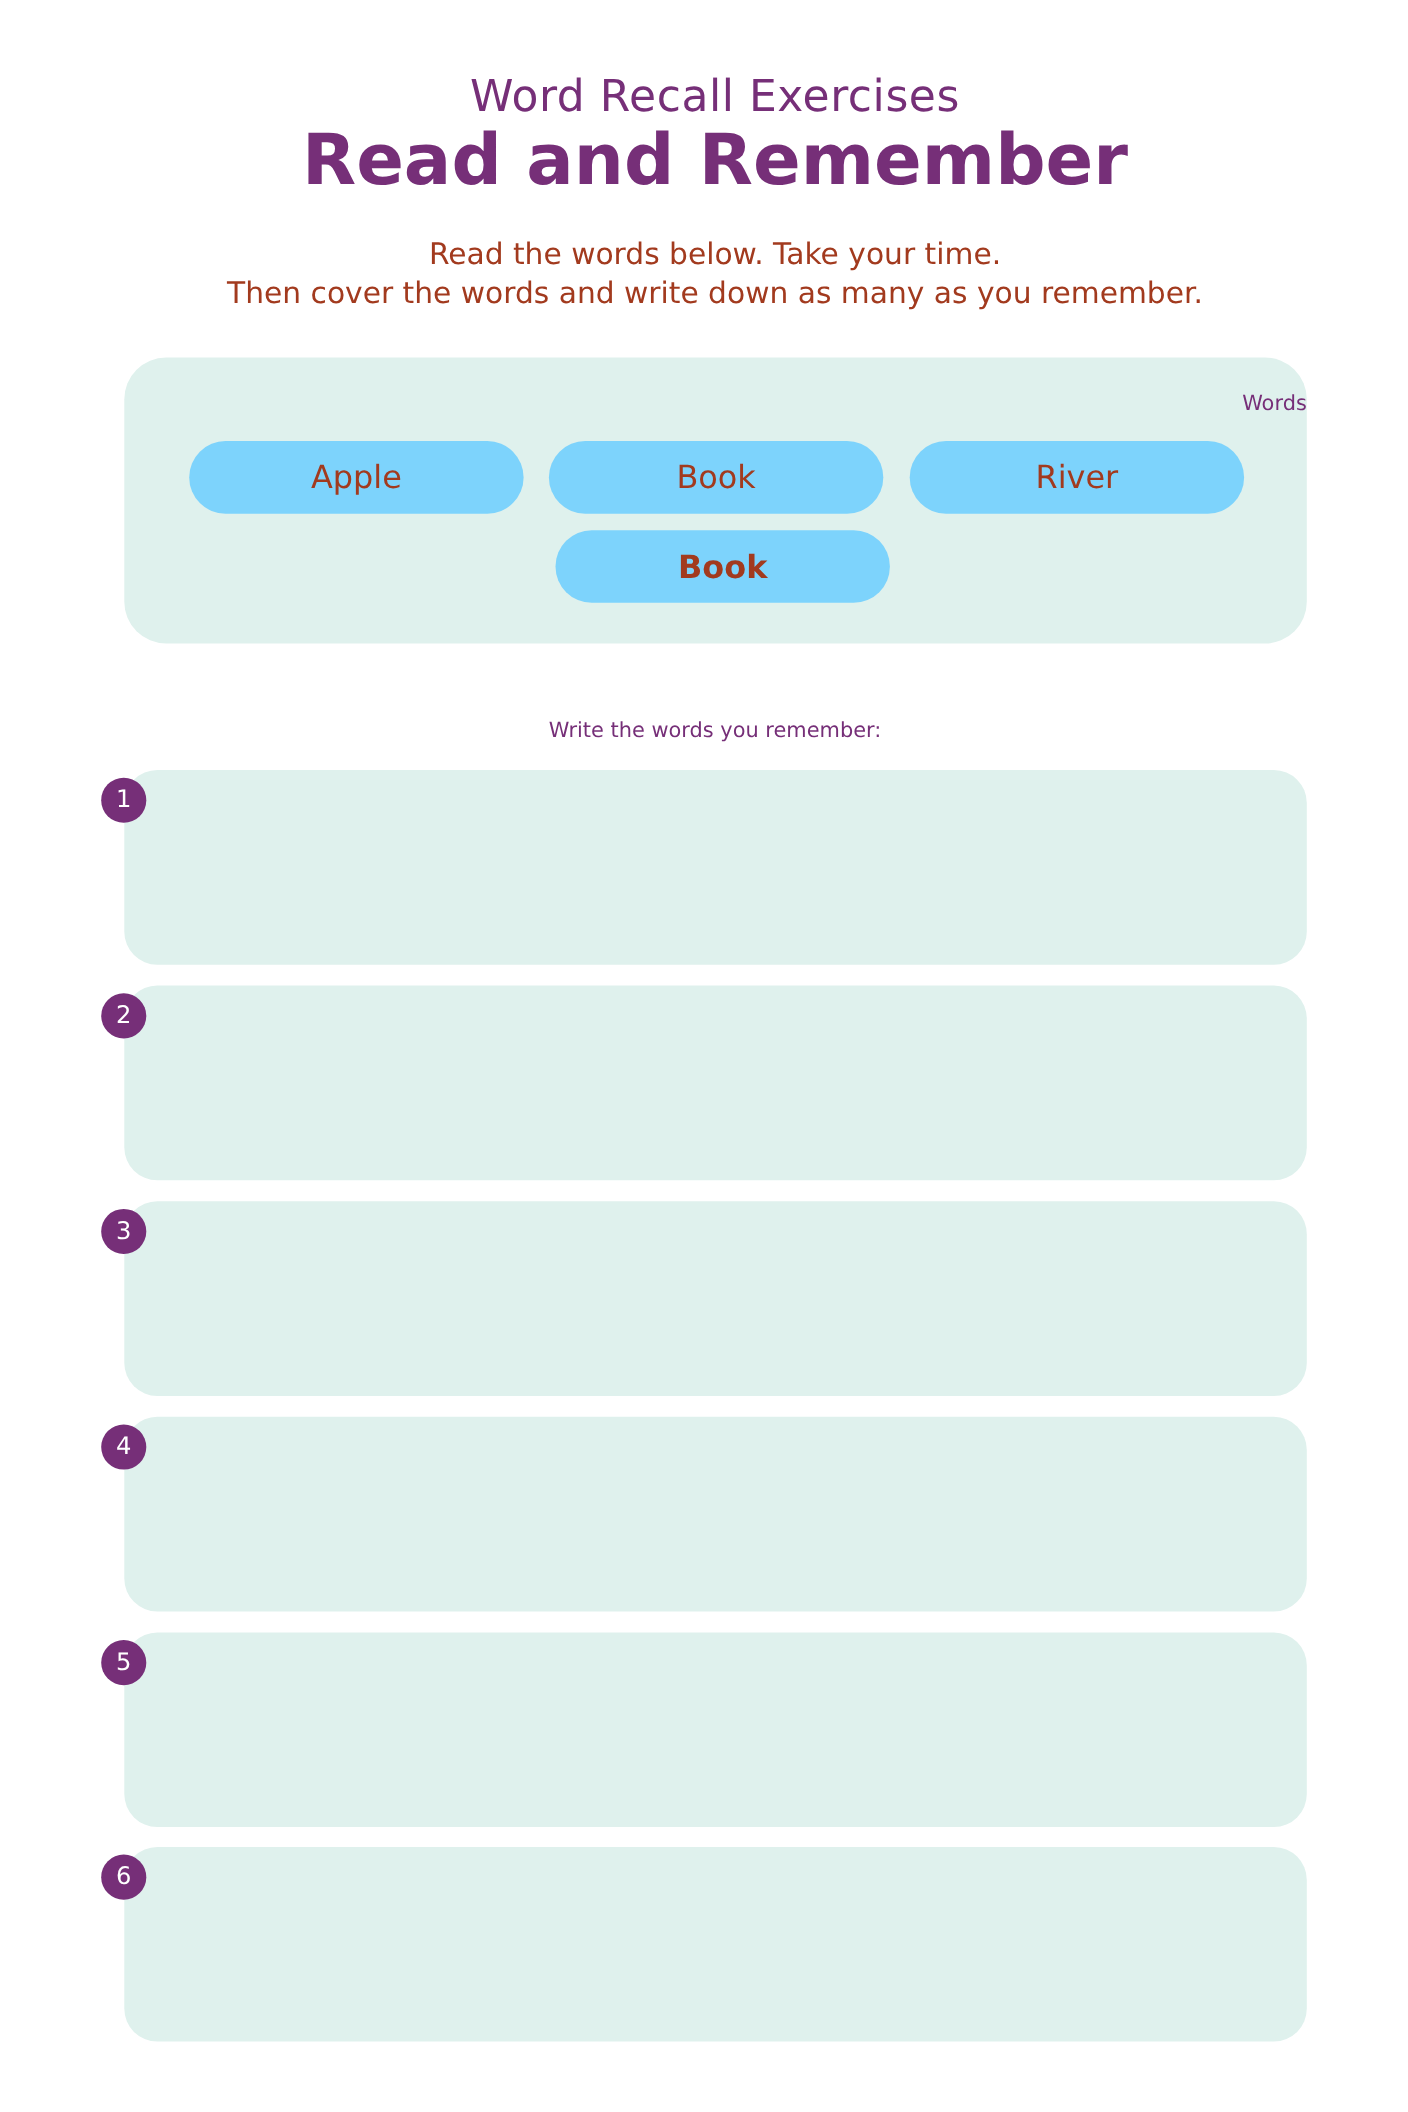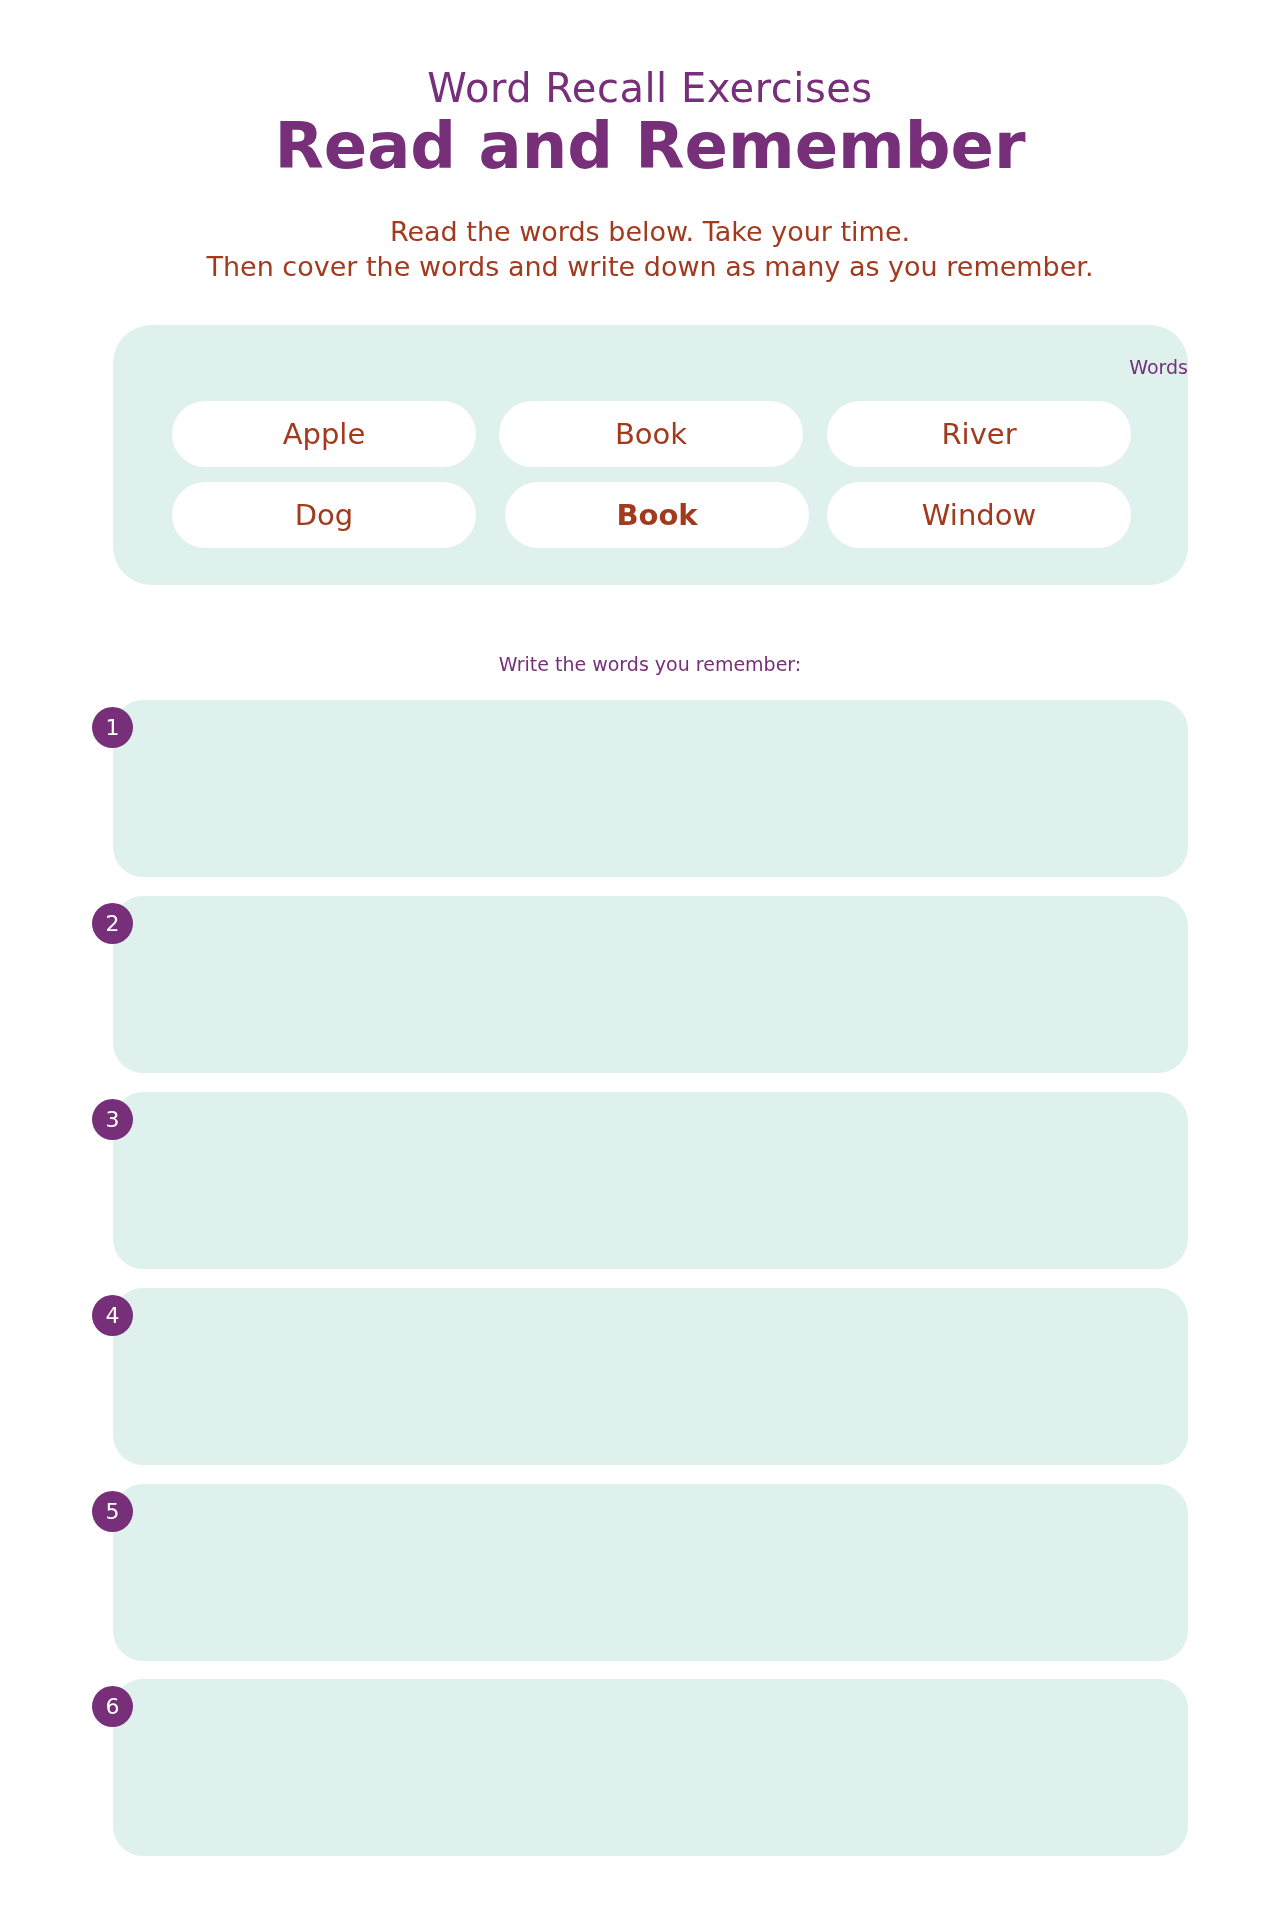--- a/index.html
+++ b/index.html
@@ -69,21 +69,21 @@
       top: 30px;
       text-align: right;
       font-size: 19px;
       line-height: 24px;
       color: #762f78;
     }
     .chip {
       position: absolute;
       width: 304px;
       height: 66px;
-      background: #ffffff;
+      background: #7dd3fc;
       border-radius: 33px;
       display: flex;
       align-items: center;
       justify-content: center;
       font-size: 29px;
       color: #a23a1e;
       box-sizing: border-box;
     }
 
     .recall-label {
@@ -139,23 +139,21 @@
     <div>Read the words below. Take your time.</div>
     <div>Then cover the words and write down as many as you remember.</div>
   </div>
 
   <div class="words-panel">
     <div class="words-label">Words</div>
 
     <div class="chip" style="left:59px; top:76px;">Apple</div>
     <div class="chip" style="left:386px; top:76px;">Book</div>
     <div class="chip" style="left:714px; top:76px;text-align:center;">River</div>
-    <div class="chip" style="left:59px; top:157px;">Dog</div>
     <div class="chip" style="left:392px; top:157px;font-weight:bold;">Book</div>
-    <div class="chip" style="left:714px; top:157px;">Window</div>
   </div>
 
   <div class="recall-label">Write the words you remember:</div>
 
   <div class="answer-row" style="top:700px;">
     <div class="badge">1</div>
     <div class="answer-box"></div>
   </div>
 
   <div class="answer-row" style="top:896px;">

